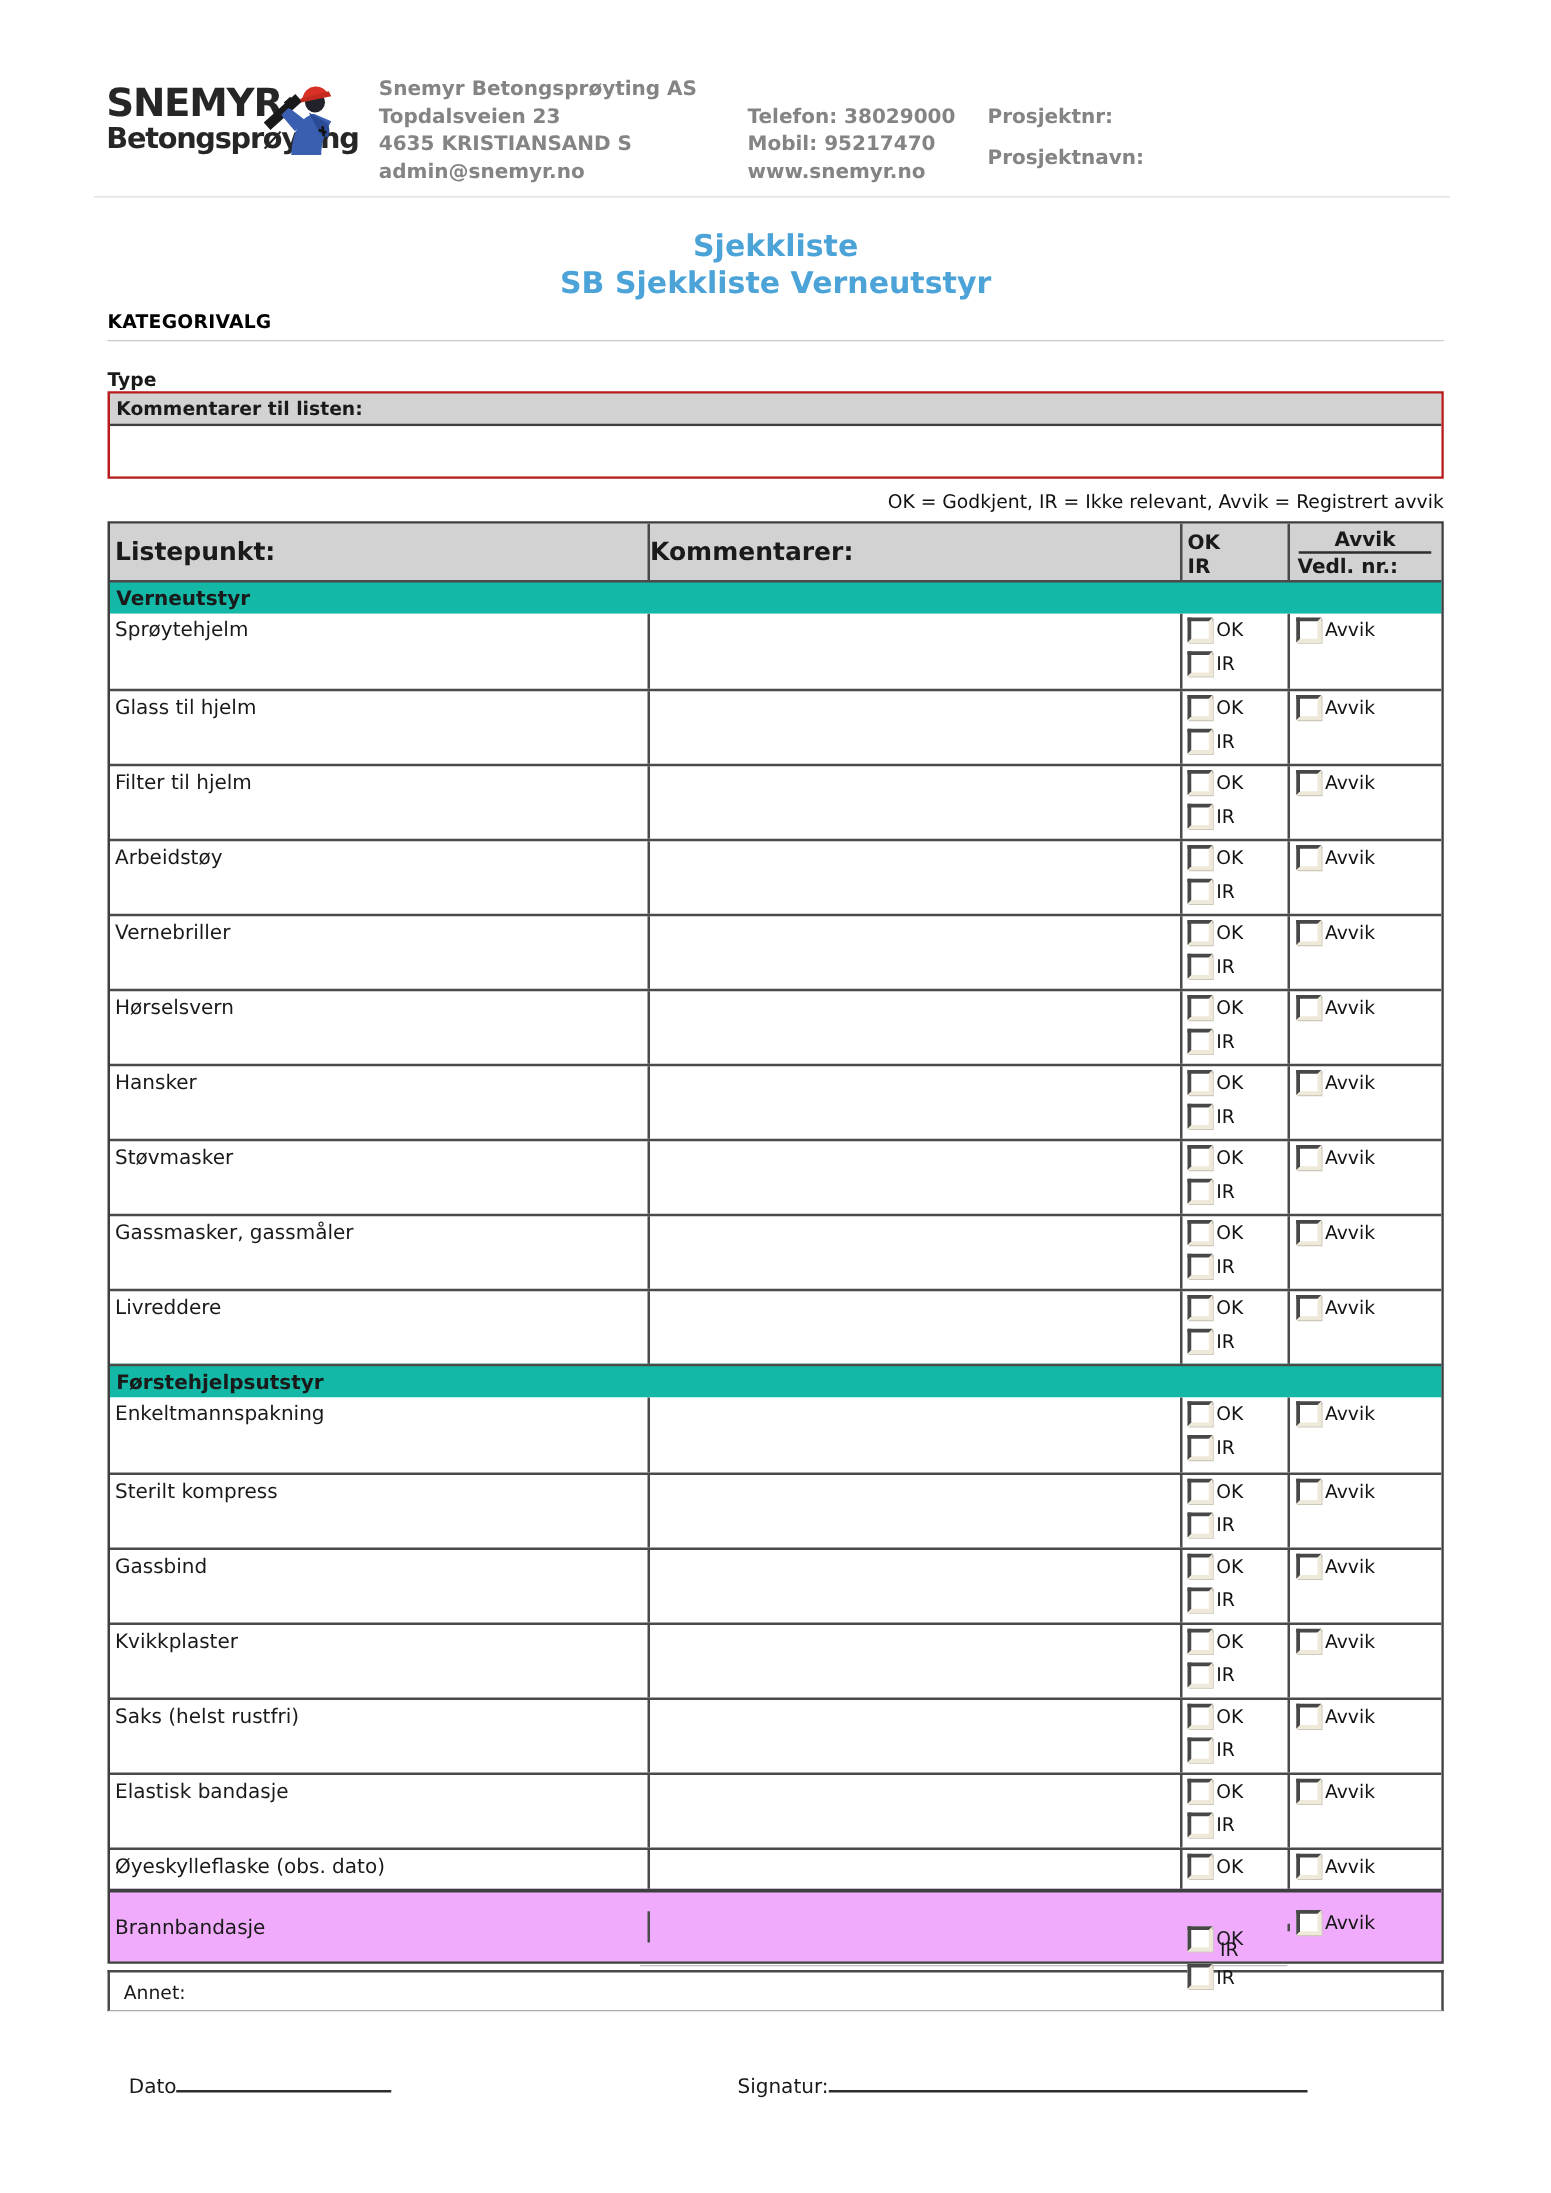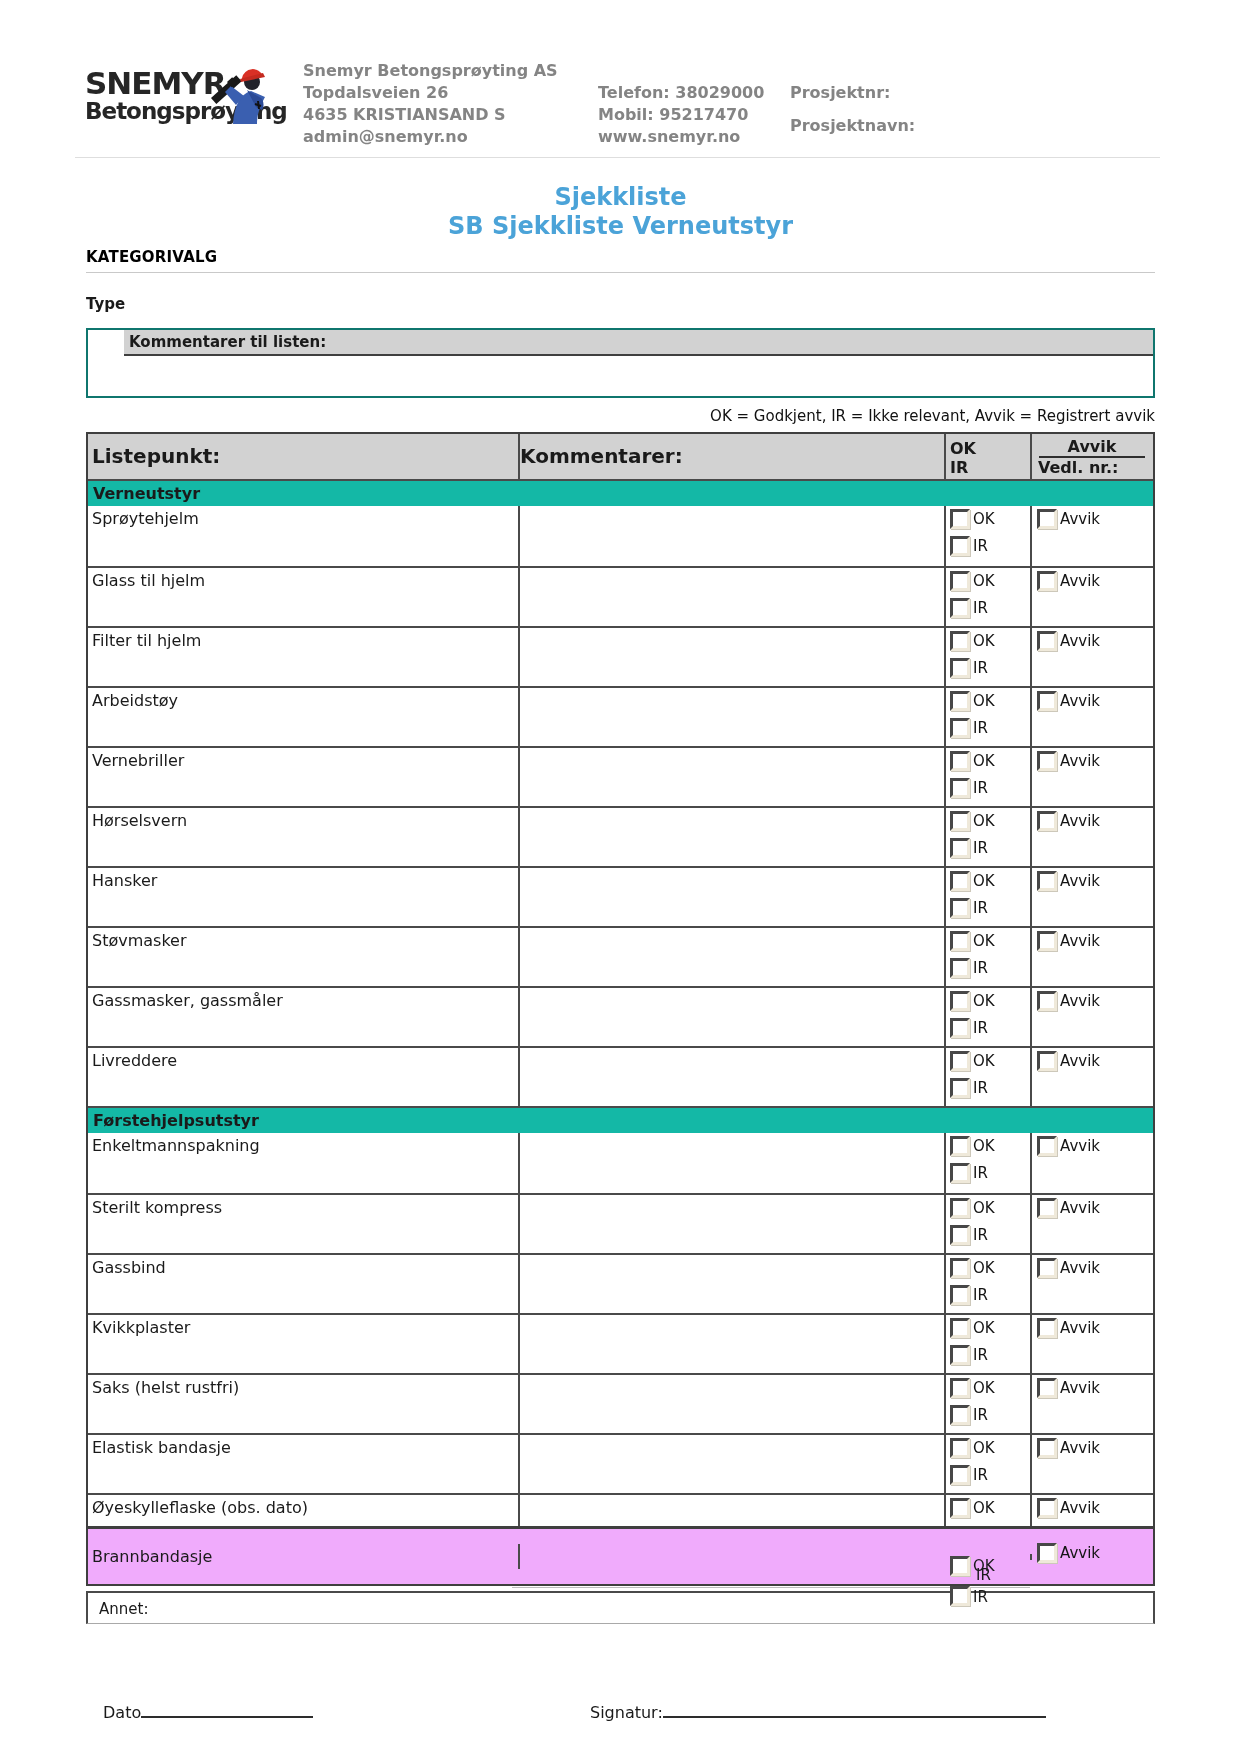--- a/index.html
+++ b/index.html
@@ -22,21 +22,21 @@
   
   .doc-title { position:absolute; left:0; top:183px; width:1241px; text-align:center;
                font-size:24px; font-weight:bold; color:#4ba3d8; line-height:29px; }
 
   
   .content { position:absolute; left:86px; top:248px; width:1069px; }
   .kategori { font-size:15px; font-weight:bold; color:#000000; letter-spacing:0.2px; }
   .kategori-rule { border-top:1px solid #c9c9c9; margin-top:6px; }
   .type-label { margin-top:22px; font-size:15px; font-weight:bold; }
 
-  .comment-box { margin-top:15px; border:2px solid #0f766e;padding-left:36px; }
+  .comment-box { border:2px solid #b91c1c; }
   .comment-box-bar { background:#d2d2d2; border-bottom:2px solid #3f3f3f; height:26px;
                      font-size:15px; font-weight:bold; padding:3px 0 0 5px; }
   .comment-box-area { height:40px; background:#fff; }
 
   .legend { margin-top:9px; text-align:right; font-size:15px; color:#111; }
 
   
   .ctable { margin-top:7px; border:2px solid #3f3f3f; }
   .trow { display:flex; border-top:2px solid #4a4a4a; }
   .trow.first { border-top:none; }
@@ -72,21 +72,21 @@
                               border-top:1px solid #bdbdbd; }
   .row-artifact .c-okir .cb.a1 { position:absolute; left:4px; top:2px; }
   .row-artifact .c-okir .lbl-ok { position:absolute; left:27px; top:3px; font-size:15px; }
   .row-artifact .c-okir .lbl-ir-ghost { position:absolute; left:30px; top:12px; font-size:15px; }
   .row-artifact .c-okir .cb.a2 { position:absolute; left:4px; top:32px; }
   .row-artifact .c-okir .lbl-ir { position:absolute; left:27px; top:34px; font-size:15px; }
 
   
   .annet-box { margin-top:5px; border:2px solid #4a4a4a; border-bottom:1px solid #a9a9a9;
                height:33px; font-size:15px; padding:7px 0 0 11px; }
-  .sign-row { position:relative; margin-top:79px; height:26px; }
+  .sign-row { position:relative; margin-top:50px; height:26px; }
   .sign-item { position:absolute; font-size:16px; }
   .dato-item { left:17px; }
   .sig-item { left:504px; }
   .uline { display:inline-block; border-bottom:2px solid #2d2d2d; height:15px; }
   .uline-dato { width:172px; }
   .uline-sig { width:383px; }
 </style>
 </head>
 <body>
 
@@ -103,21 +103,21 @@
         <circle cx="49" cy="22" r="8" fill="#22222a"></circle>
         <path d="M39 18 a11 11 0 0 1 21 -2 l-21 5 z" fill="#d93025"></path>
         <path d="M37 19 l23 -6 2 4 -24 5 z" fill="#c42a1f"></path>
         <rect x="24" y="22" width="7" height="7" fill="#191919" transform="rotate(-42 24 22)"></rect>
         <path d="M52 44 l6 2 M55 41 l1 8" stroke="#111" stroke-width="2"></path>
       </svg>
       <div class="logo-line2">Betongsprøyting</div>
     </div>
     <div class="lh-col col-company">
       <div>Snemyr Betongsprøyting AS</div>
-      <div>Topdalsveien 26</div>
+      <div>Topdalsveien 23</div>
       <div>4635 KRISTIANSAND S</div>
       <div>admin@snemyr.no</div>
     </div>
     <div class="lh-col col-phone">
       <div><span>Telefon:</span>&nbsp;<span>38029000</span></div>
       <div><span>Mobil:</span> <span>95217470</span></div>
       <div>www.snemyr.no</div>
     </div>
     <div class="lh-col col-project">
       <div>Prosjektnr:</div>

